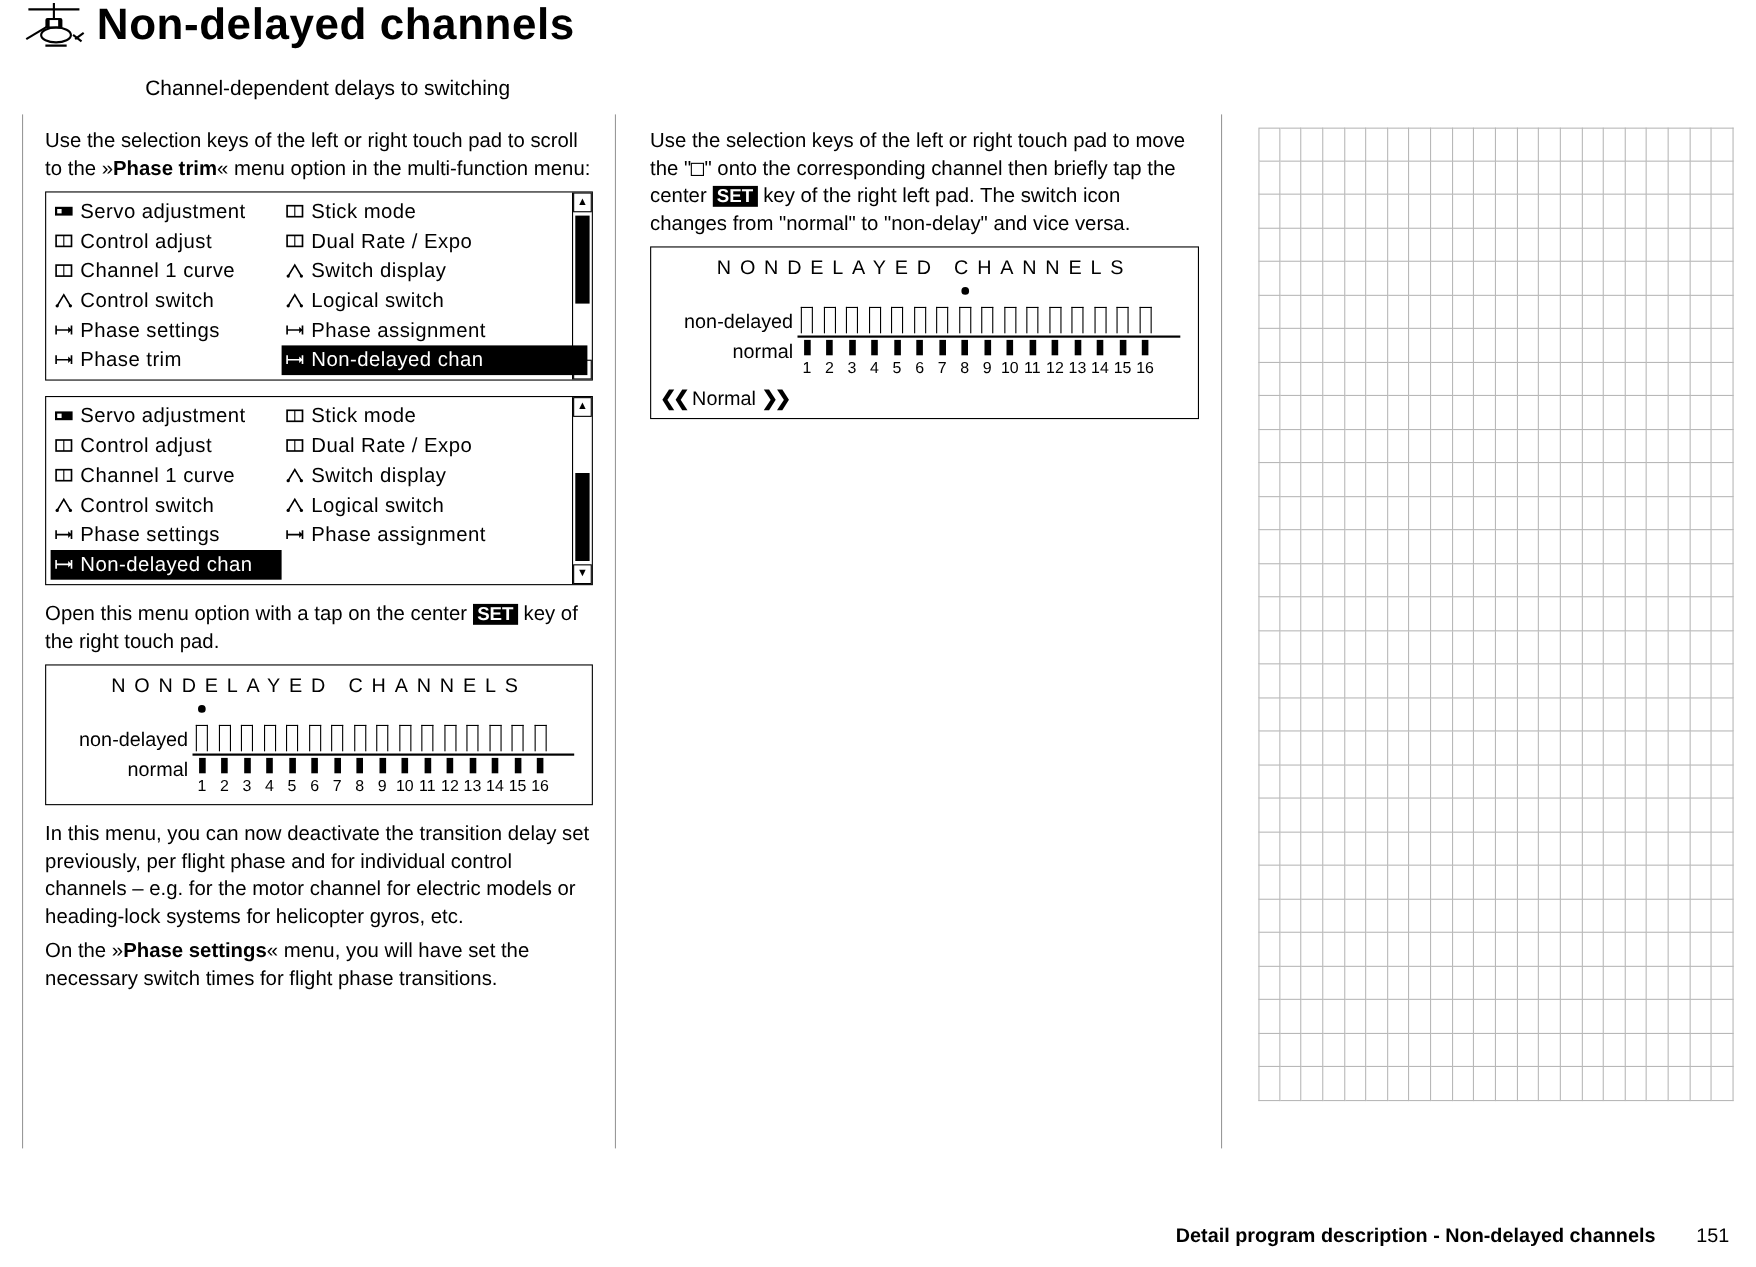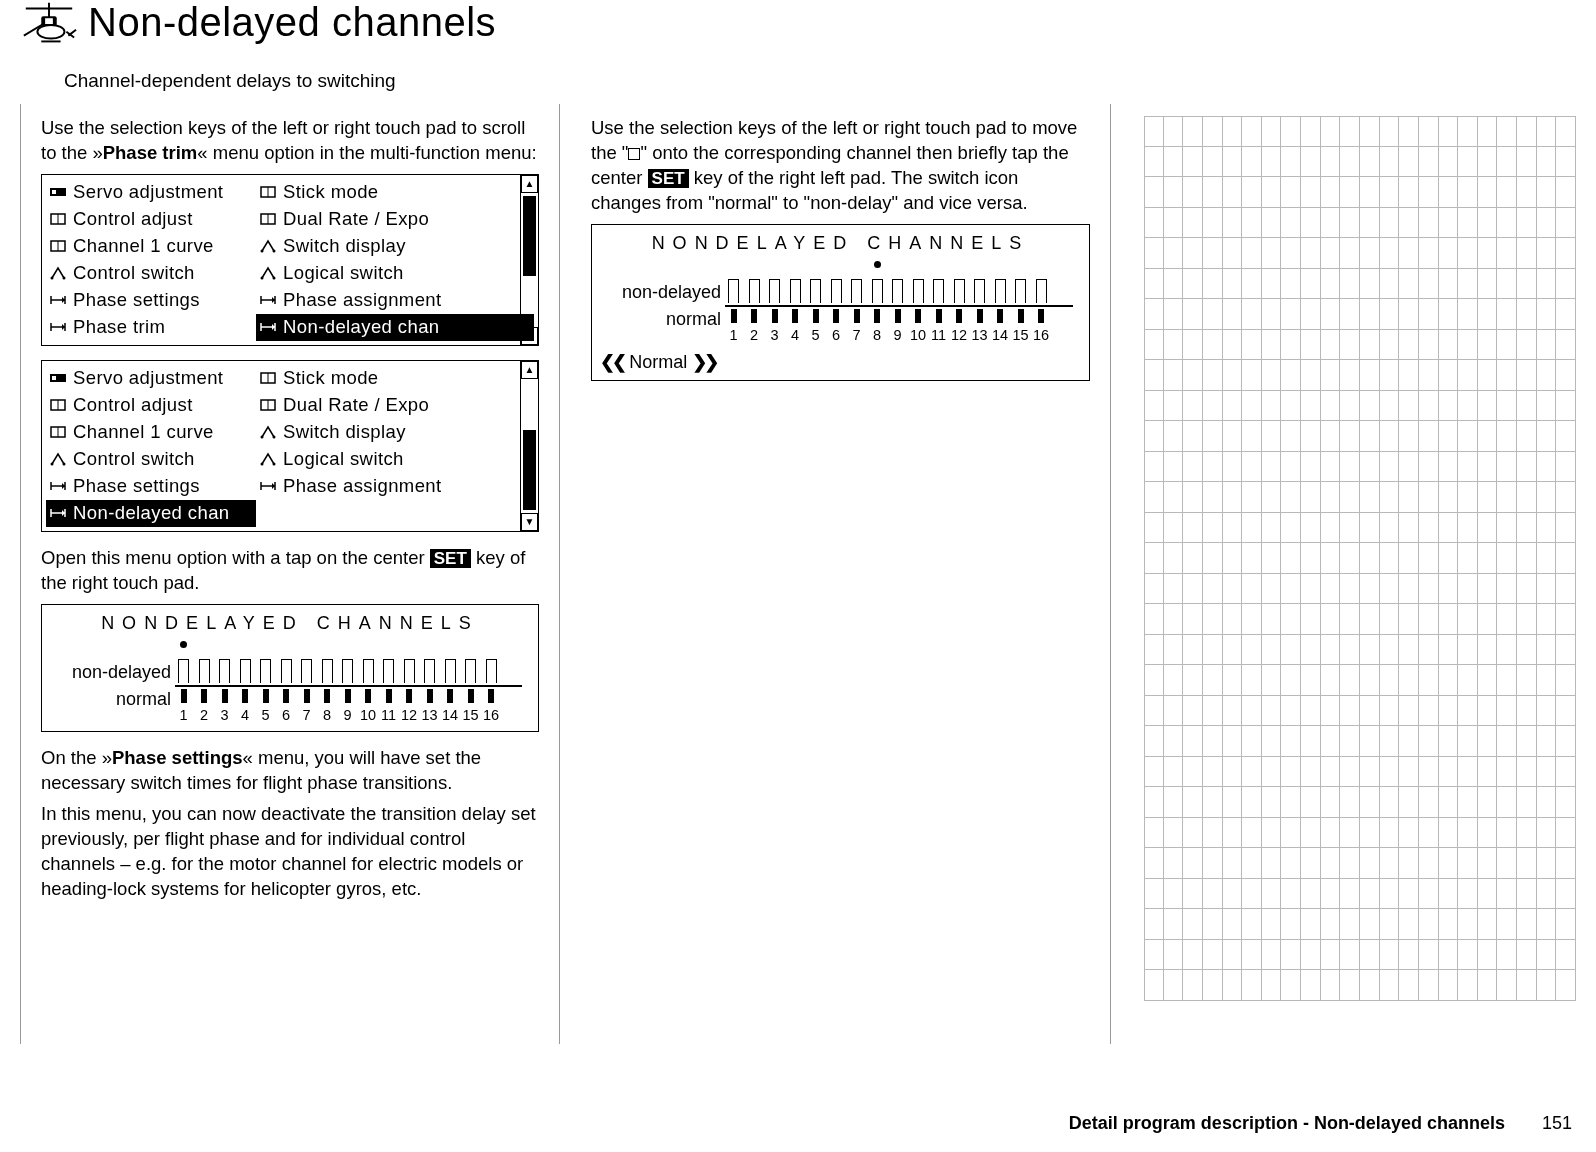--- a/index.html
+++ b/index.html
@@ -10,22 +10,22 @@
     background: #fff;
     color: #000;
     font-size: 18px;
     position: relative;
     padding: 0 20px;
   }
 
   
   .header-row { display: flex; align-items: flex-start; gap: 10px; padding-top: 0; }
   .heli-icon { width: 58px; height: 50px; flex-shrink: 0; }
-  .page-title { font-size: 40px; font-weight: normal; letter-spacing: 0.5px; }
-  .subtitle { margin-left: 44px; font-size: 19px; margin-top: 20px; margin-bottom: 12px; }
+  .page-title { font-size: 40px; font-weight: bold; letter-spacing: 0.5px; }
+  .subtitle { margin-left: 112px; font-size: 19px; margin-top: 20px; margin-bottom: 12px; }
 
   
   .columns { display: flex; gap: 11px; height: 940px; }
   .col { padding: 12px 20px 0 20px; font-size: 18.5px; line-height: 1.35; }
   .col1 { width: 540px; border-left: 1px solid #999; border-right: 1px solid #999; }
   .col2 { width: 540px; border-right: 1px solid #999; }
   .col3 { flex: 1; padding: 12px 0 0 22px; }
 
   .para { margin-bottom: 6px; }
 
@@ -427,24 +427,24 @@
               <div class="slot">
                 <div class="slot-top"></div>
                 <div class="slot-bot"></div>
                 <div class="slot-num">16</div>
               </div>
             </div>
         </div>
       </div>
     </div>
 
+    <p class="para">In this menu, you can now deactivate the transition delay set previously, per flight phase and for individual control channels – e.g. for the motor channel for electric models or heading-lock systems for helicopter gyros, etc.</p>
     <p class="para">
       <span>On the »</span><span class="bold">Phase settings</span><span>« menu, you will have set the necessary switch times for flight phase transitions.</span>
     </p>
-    <p class="para">In this menu, you can now deactivate the transition delay set previously, per flight phase and for individual control channels – e.g. for the motor channel for electric models or heading-lock systems for helicopter gyros, etc.</p>
   </div>
 
   <div class="col col2">
     <p class="para">
       <span>Use the selection keys of the left or right touch pad to move the "</span><span class="marker"></span><span>" onto the corresponding channel then briefly tap the center </span><span class="set-key">SET</span><span> key of the right left pad. The switch icon changes from "normal" to "non-delay" and vice versa.</span>
     </p>
 
     <div class="screen-box">
       <div class="screen-title">NONDELAYED CHANNELS</div>
       <div class="screen-body">

